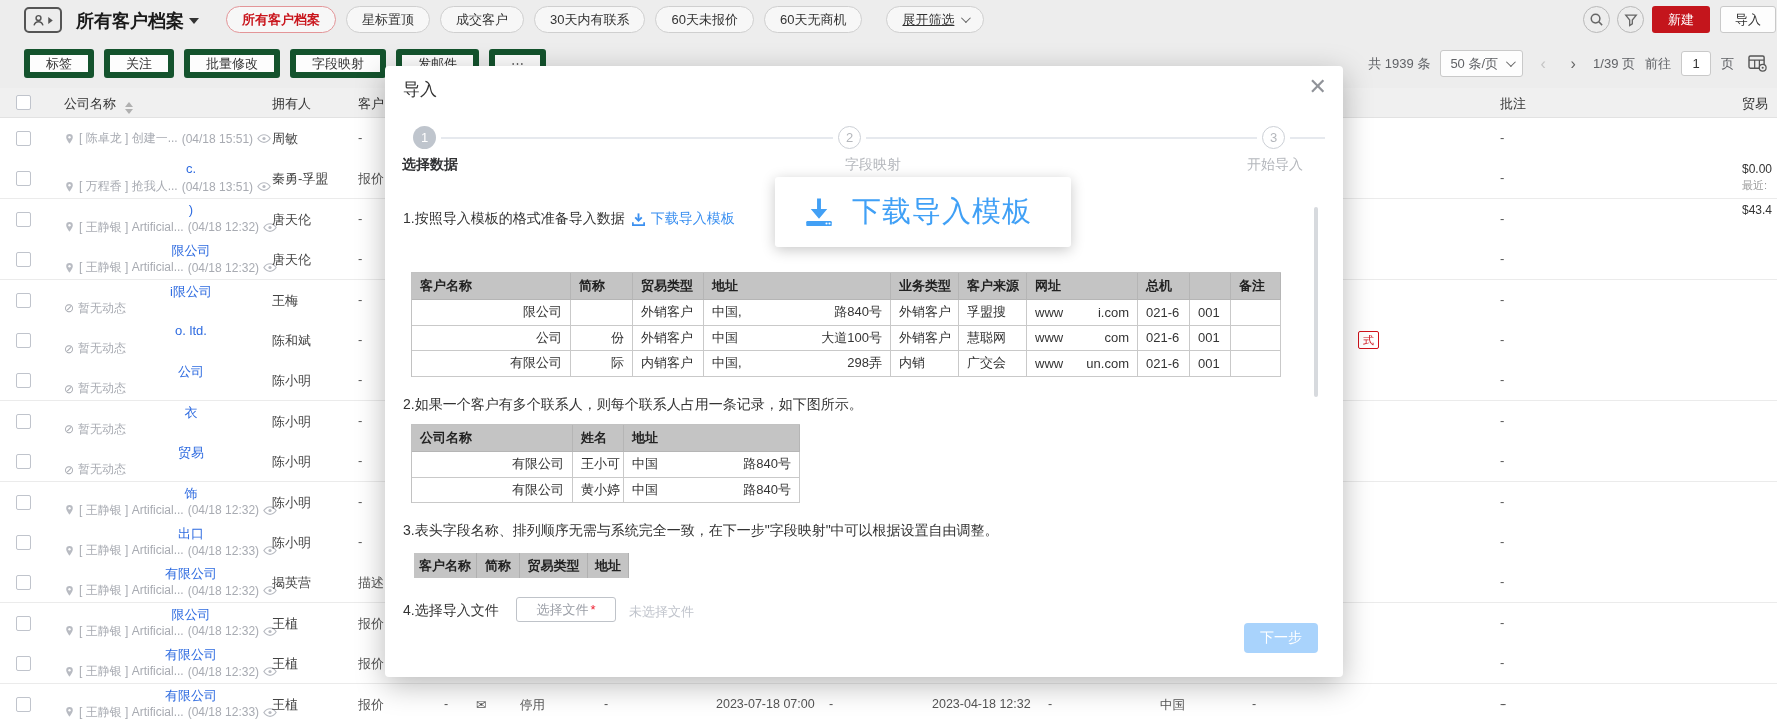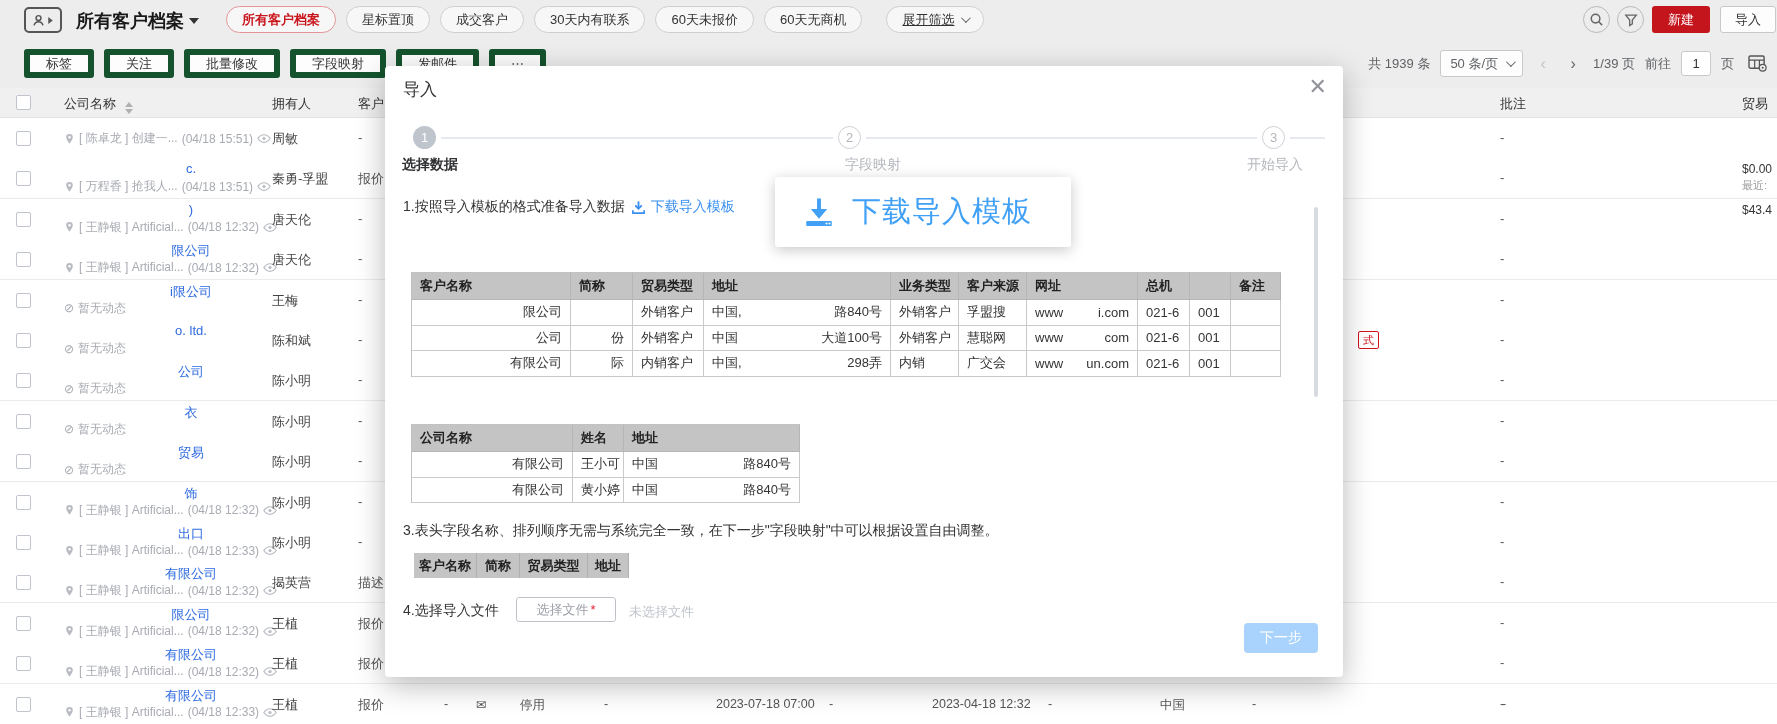--- a/index.html
+++ b/index.html
@@ -449,21 +449,21 @@
   <div class="step-line" style="left:905px; width:35px;"></div>
   <div id="steps">
       <div class="step-circle done" style="left: 28px;">1</div>
       <div class="step-label done" style="left: 17px;">选择数据</div>
       <div class="step-circle todo" style="left: 453px;">2</div>
       <div class="step-label todo" style="left: 448px; margin-left: 12px;">字段映射</div>
       <div class="step-circle todo" style="left: 877px;">3</div>
       <div class="step-label todo" style="left: 862px;">开始导入</div>
     </div>
 
-  <div class="instr" style="top:132px;">
+  <div class="instr" style="top:144px;">
     <span>1.按照导入模板的格式准备导入数据</span>
     <span class="dl-link">
       <svg width="15" height="15" viewBox="0 0 16 16">
           <path d="M8 1.5v7" stroke="#3a8ff0" stroke-width="2" fill="none"></path>
           <path d="M4.5 5.8L8 9.3l3.5-3.5" stroke="#3a8ff0" stroke-width="2" fill="none"></path>
           <path d="M2 11v3h12v-3" stroke="#3a8ff0" stroke-width="1.8" fill="none"></path>
         </svg>
       <span>下载导入模板</span>
     </span>
   </div>
@@ -612,20 +612,21 @@
           <span>001</span>
           <span></span>
         </div>
         <div class="s-td" style="width: 50px;">
           <span></span>
           <span></span>
         </div>
       </div>
     </div>
 
+  <div class="instr" style="top:330px;">2.如果一个客户有多个联系人，则每个联系人占用一条记录，如下图所示。</div>
 
   <div class="s-table" id="sample-table-2" style="left:26px; top:358px;">
       <div class="s-tr">
         <div class="s-th" style="width: 161px;">公司名称</div>
         <div class="s-th" style="width: 51px;">姓名</div>
         <div class="s-th" style="width: 176px;">地址</div>
       </div>
       <div class="s-tr">
         <div class="s-td" style="width: 161px;">
           <span></span>

